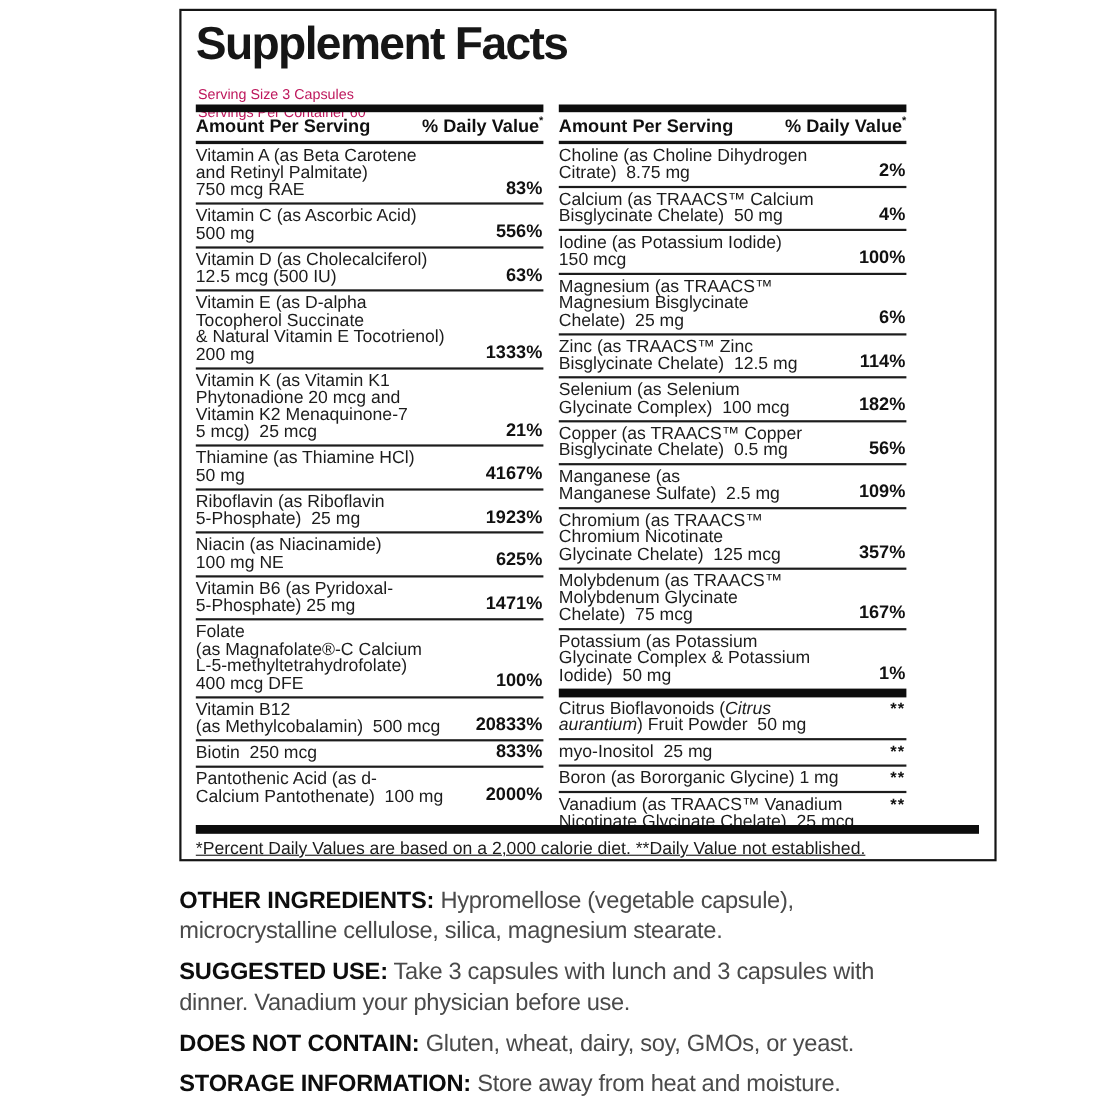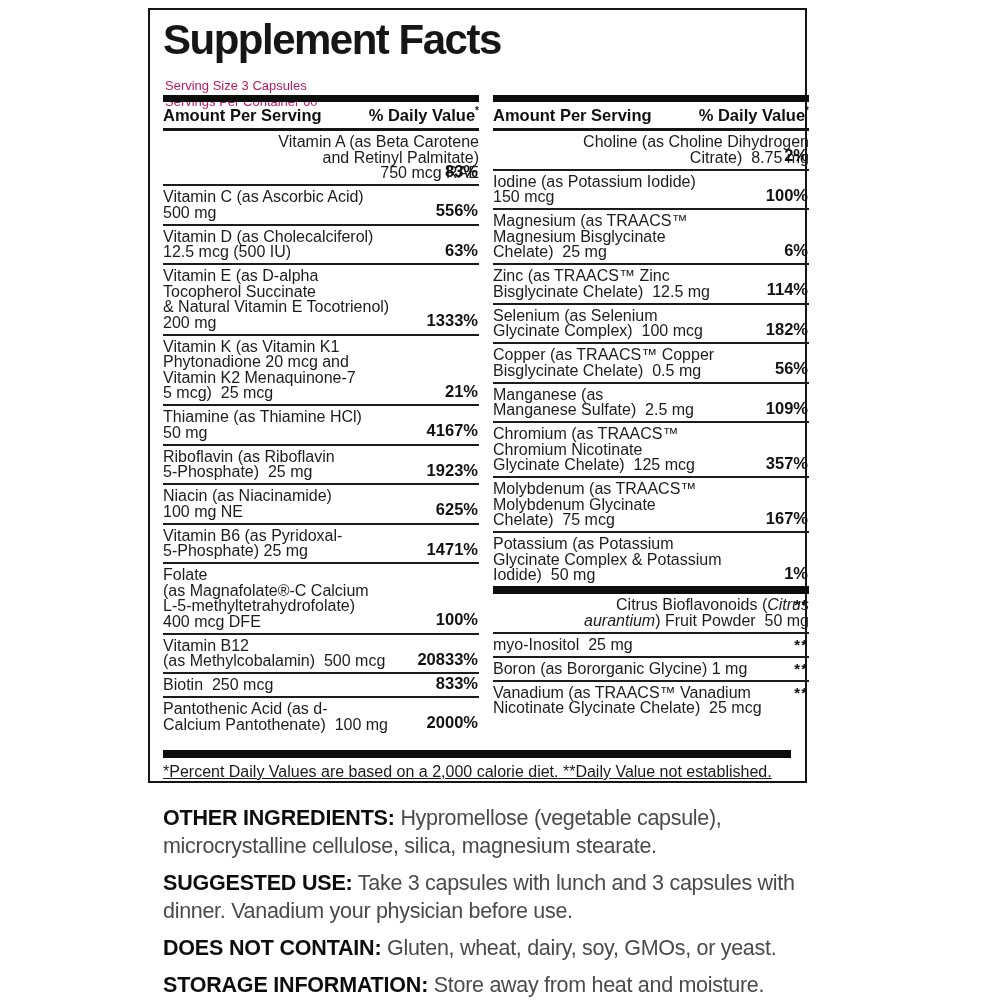--- a/index.html
+++ b/index.html
@@ -1,28 +1,28 @@
 <!DOCTYPE html>
 <html><head>
 <meta charset="utf-8">
 <style>
   html,body{margin:0;padding:0;background:#fff;}
   body{width:1000px;height:1000px;position:relative;font-family:"Liberation Sans",sans-serif;color:#1b1b1b;}
-  .label-box{position:absolute;left:148px;top:8px;width:659px;height:775px;border:2.5px solid #151515;box-sizing:border-box;background:#fff;}
+  .label-box{position:absolute;left:163px;top:8px;width:743px;height:775px;border:2.5px solid #151515;box-sizing:border-box;background:#fff;}
   .title{position:absolute;left:13px;top:6px;font-size:42px;font-weight:bold;letter-spacing:-1.5px;color:#161616;white-space:pre;}
   .serving{position:absolute;left:15px;top:48px;font-size:13px;line-height:16px;color:#be185d;margin-top:20px;}
   .serving div{white-space:pre;}
   .col{position:absolute;top:85px;width:316px;}
   .col-left{left:13px;}
   .col-right{left:343px;}
   .bar-thick{height:7px;background:#0d0d0d;}
   .col-header-row{display:flex;justify-content:space-between;align-items:baseline;font-weight:bold;font-size:16.5px;padding:4px 0 3px;border-bottom:3px solid #141414;color:#101010;}
   .dv-sup{font-size:10px;vertical-align:top;line-height:1;}
   .row{position:relative;padding:3px 0 3.5px;border-top:2px solid #1c1c1c;}
-  .row.no-top{border-top:none;text-align:right;}
+  .row.no-top{border-top:none;}
   .line{white-space:pre;font-size:16px;line-height:15.5px;color:#1c1c1c;}
   .line i{font-style:italic;}
   .value{position:absolute;right:1px;bottom:3.5px;font-weight:bold;font-size:16.5px;color:#111;}
   .value.top{bottom:auto;top:2px;font-size:15px;letter-spacing:1px;}
   .divider-thick{height:8px;background:#0d0d0d;}
   .bottom-bar{position:absolute;left:13px;right:14px;top:740px;height:8px;background:#0d0d0d;}
   .footnote{position:absolute;left:13px;top:753px;font-size:16px;color:#1b1b1b;white-space:pre;text-decoration:underline;}
   .info{position:absolute;left:163px;top:804px;width:660px;}
   .para{margin:0 0 9px 0;}
   .para .pline{font-size:21.5px;line-height:28px;letter-spacing:-0.3px;color:#4a4a4a;white-space:pre;}
@@ -125,20 +125,25 @@
       <span>Amount Per Serving</span>
       <span><span>% Daily Value</span><span class="dv-sup">*</span></span>
     </div>
     <div>
         <div class="row no-top">
           <div class="line">Choline (as Choline Dihydrogen</div>
           <div class="line">Citrate)  8.75 mg</div>
           <span class="value">2%</span>
         </div>
         <div class="row">
+          <div class="line">Calcium (as TRAACS™ Calcium</div>
+          <div class="line">Bisglycinate Chelate)  50 mg</div>
+          <span class="value">4%</span>
+        </div>
+        <div class="row">
           <div class="line">Iodine (as Potassium Iodide)</div>
           <div class="line">150 mcg</div>
           <span class="value">100%</span>
         </div>
         <div class="row">
           <div class="line">Magnesium (as TRAACS™</div>
           <div class="line">Magnesium Bisglycinate</div>
           <div class="line">Chelate)  25 mg</div>
           <span class="value">6%</span>
         </div>

